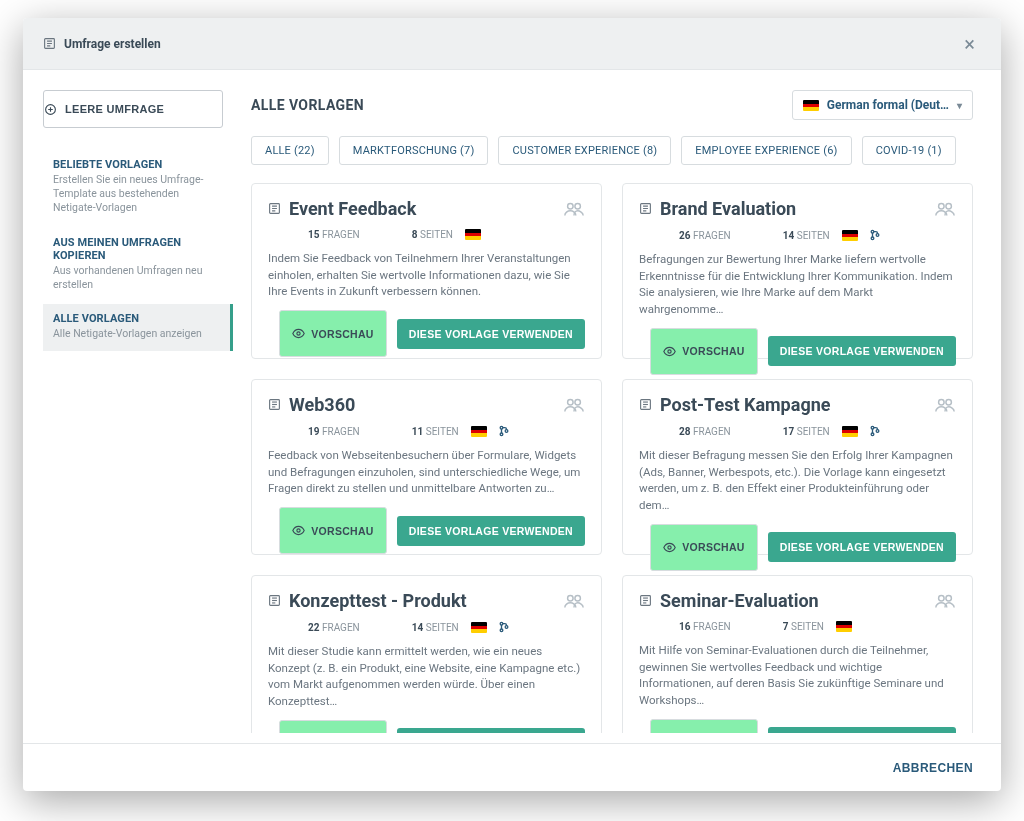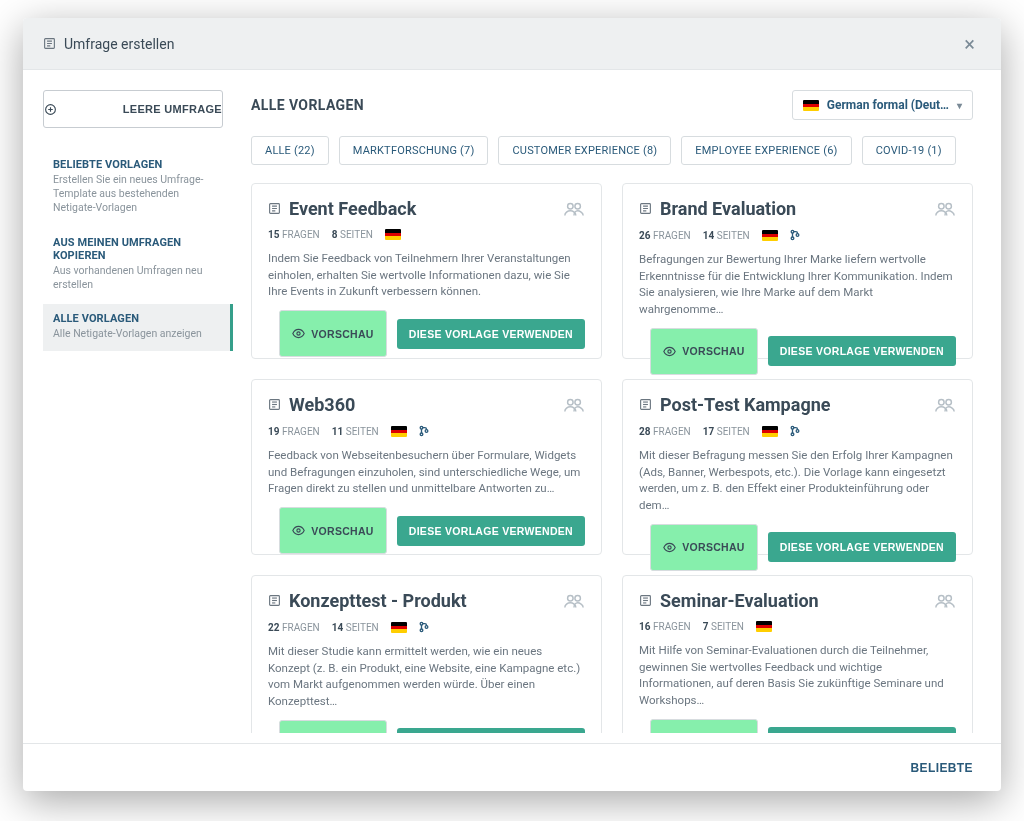--- a/index.html
+++ b/index.html
@@ -26,22 +26,22 @@
     background: #eef0f1;
     display: flex;
     align-items: center;
     padding: 0 20px;
     border-bottom: 1px solid #e3e6e8;
   }
   .header .title {
     display: flex;
     align-items: center;
     gap: 8px;
-    font-size: 14px;
-    font-weight: 400;
+    font-size: 12px;
+    font-weight: 700;
     color: #3a4a57;
   }
   .header .close {
     margin-left: auto;
     font-size: 20px;
     color: #7a8a96;
     cursor: pointer;
     padding: 4px 6px;
   }
   .body {
@@ -55,21 +55,21 @@
     flex-shrink: 0;
   }
   .empty-btn {
     width: 180px;
     height: 38px;
     border: 1px solid #c7ccd1;
     background: #fff;
     border-radius: 3px;
     display: flex;
     align-items: center;
-    justify-content: space-between;
+    justify-content: flex-start;
     gap: 8px;
     font-size: 11px;
     font-weight: 700;
     letter-spacing: 0.3px;
     color: #3a4a57;
     cursor: pointer;
     margin-bottom: 22px;
   }
   .side-item {
     padding: 8px 10px 10px 10px;
@@ -180,21 +180,21 @@
     display: flex; align-items: center; justify-content: center;
     color: #b6bfc6;
   }
   .meta {
     display: flex;
     align-items: center;
     gap: 12px;
     font-size: 10px;
     color: #8a949c;
   }
-  .meta b { color: #3a4a57; font-weight: 700; }
+  .meta b { color: #3a4a57; font-weight: 700; margin-left: 40px; }
   .logic-ico { color: #2a5a7a; font-size: 12px; }
   .desc {
     font-size: 11.5px;
     color: #6b7680;
     line-height: 1.45;
     flex: 1;
   }
   .actions {
     display: flex;
     gap: 10px;
@@ -547,16 +547,16 @@
               </button>
               <button class="btn-primary">DIESE VORLAGE VERWENDEN</button>
             </div>
           </div>
         </div>
     </div>
 
   </div>
 
   <div class="footer">
-    <button class="cancel">BELIEBTE</button>
+    <button class="cancel">ABBRECHEN</button>
   </div>
 
 </div>
 
 </body></html>

